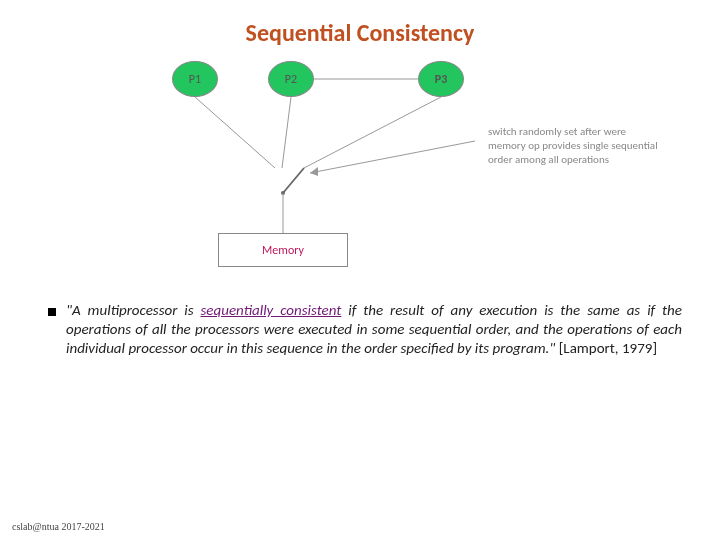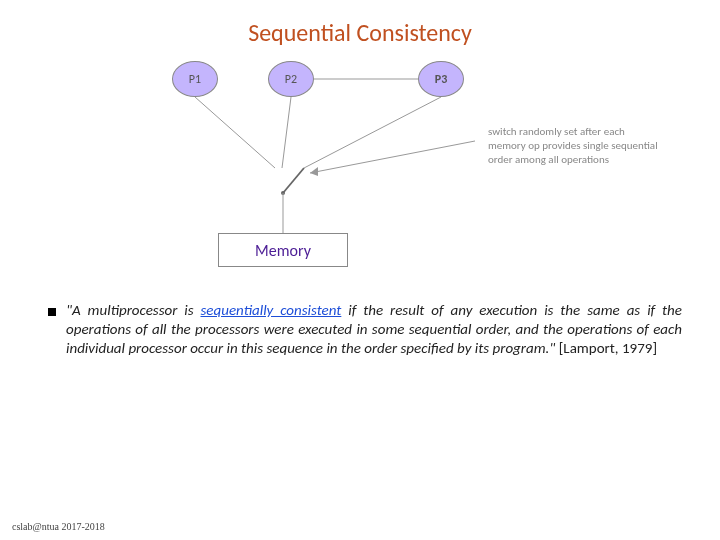--- a/index.html
+++ b/index.html
@@ -7,37 +7,37 @@
     width: 720px;
     height: 540px;
     background: #fff;
     font-family: Calibri, Arial, sans-serif;
     position: relative;
     overflow: hidden;
   }
   .title {
     text-align: center;
     font-size: 24px;
-    font-weight: normal;
+    font-weight: bold;
     color: #c05020;
     padding: 18px 0 6px 0;
   }
   .diagram {
     position: relative;
     width: 600px;
     height: 230px;
     margin: 0 auto 18px auto;
   }
   .proc {
     position: absolute;
     width: 46px;
     height: 36px;
     border: 1px solid #888;
     border-radius: 50% / 50%;
-    background: #c4b5fd;
+    background: #22c55e;
     display: flex;
     align-items: center;
     justify-content: center;
     font-size: 12px;
     color: #555;
   }
   .p1 { left: 112px; top: 8px; }
   .p2 { left: 208px; top: 8px; }
   .p3 { left: 358px; top: 8px; font-weight: bold; }
   .seq-label {
@@ -61,22 +61,22 @@
   .memory {
     position: absolute;
     left: 158px;
     top: 180px;
     width: 130px;
     height: 34px;
     border: 1px solid #888;
     display: flex;
     align-items: center;
     justify-content: center;
-    font-size: 16px;
-    color: #4c1d95;
+    font-size: 12px;
+    color: #be185d;
     background: #fff;
   }
   svg.wires {
     position: absolute;
     left: 0;
     top: 0;
     width: 600px;
     height: 230px;
   }
   .bullets {
@@ -95,21 +95,21 @@
     height: 8px;
     background: #000;
     margin-top: 7px;
     margin-right: 10px;
   }
   .bullet .txt {
     flex: 1 1 auto;
     line-height: 1.25;
   }
   .italic { font-style: italic; }
-  .orange { color: #1d4ed8; }
+  .orange { color: #701a75; }
   .under { text-decoration: underline; }
   .footer {
     position: absolute;
     left: 12px;
     bottom: 8px;
     font-size: 10px;
     color: #444;
     font-family: "Times New Roman", serif;
   }
 </style>
@@ -134,27 +134,27 @@
     <polygon points="250,120 258,114 258,123" fill="#999"></polygon>
 
     <line x1="223" y1="140" x2="223" y2="180" stroke="#999" stroke-width="1"></line>
   </svg>
 
 
   <div class="proc p1">P1</div>
   <div class="proc p2">P2</div>
   <div class="proc p3">P3</div>
 
-  <div class="switch-label">switch randomly set after each memory op provides single sequential order among all operations</div>
+  <div class="switch-label">switch randomly set after were memory op provides single sequential order among all operations</div>
 
   <div class="memory">Memory</div>
 </div>
 
 <div class="bullets">
   <div class="bullet">
     <div class="sq"></div>
     <div class="txt">
       <span class="italic">"A multiprocessor is </span><span class="italic orange under">sequentially consistent</span><span class="italic"> if the result of any execution is the same as if the operations of all the processors were executed in some sequential order, and the operations of each individual processor occur in this sequence in the order specified by its program."</span><span> [Lamport, 1979]</span>
     </div>
   </div>
 </div>
 
-<div class="footer">cslab@ntua 2017-2018</div>
+<div class="footer">cslab@ntua 2017-2021</div>
 
 </body></html>

